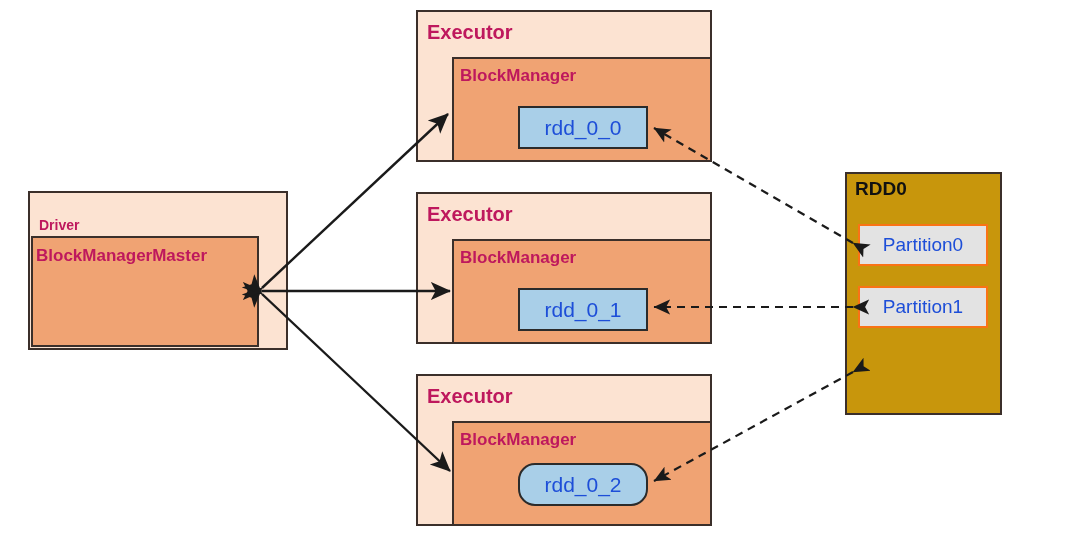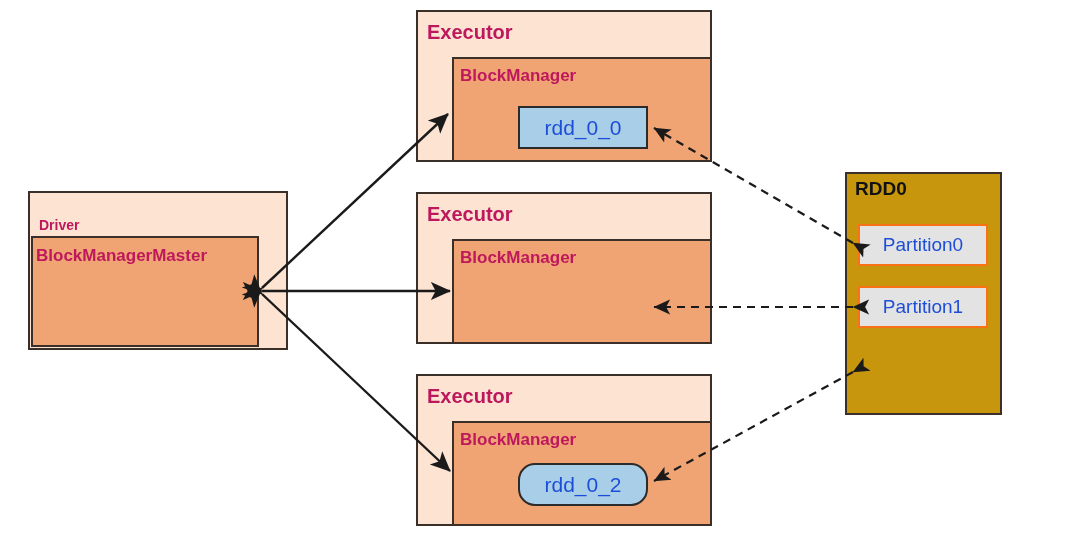--- a/index.html
+++ b/index.html
@@ -91,20 +91,23 @@
   <div class="box manager" style="left:452px; top:57px; width:260px; height:105px;"></div>
   <div class="title-bold" style="left:460px; top:66px; font-size:17px;">BlockManager</div>
   <div class="box rddblock" style="left:518px; top:106px; width:130px; height:43px;">
     <div class="centered-label" style="font-size:21px;">rdd_0_0</div>
   </div>
 
   <div class="box shell" style="left:416px; top:192px; width:296px; height:152px;"></div>
   <div class="title-bold" style="left:427px; top:203px; font-size:20px;">Executor</div>
   <div class="box manager" style="left:452px; top:239px; width:260px; height:105px;"></div>
   <div class="title-bold" style="left:460px; top:248px; font-size:17px;">BlockManager</div>
+  <div class="box rddblock" style="left:518px; top:288px; width:130px; height:43px;">
+    <div class="centered-label" style="font-size:21px;">rdd_0_1</div>
+  </div>
 
   <div class="box shell" style="left:416px; top:374px; width:296px; height:152px;"></div>
   <div class="title-bold" style="left:427px; top:385px; font-size:20px;">Executor</div>
   <div class="box manager" style="left:452px; top:421px; width:260px; height:105px;"></div>
   <div class="title-bold" style="left:460px; top:430px; font-size:17px;">BlockManager</div>
   <div class="box rddblock" style="left:518px; top:463px; width:130px; height:43px;border-radius:17px;">
     <div class="centered-label" style="font-size:21px;">rdd_0_2</div>
   </div>
 
   <div class="box rddset" style="left:845px; top:172px; width:157px; height:243px;"></div>

